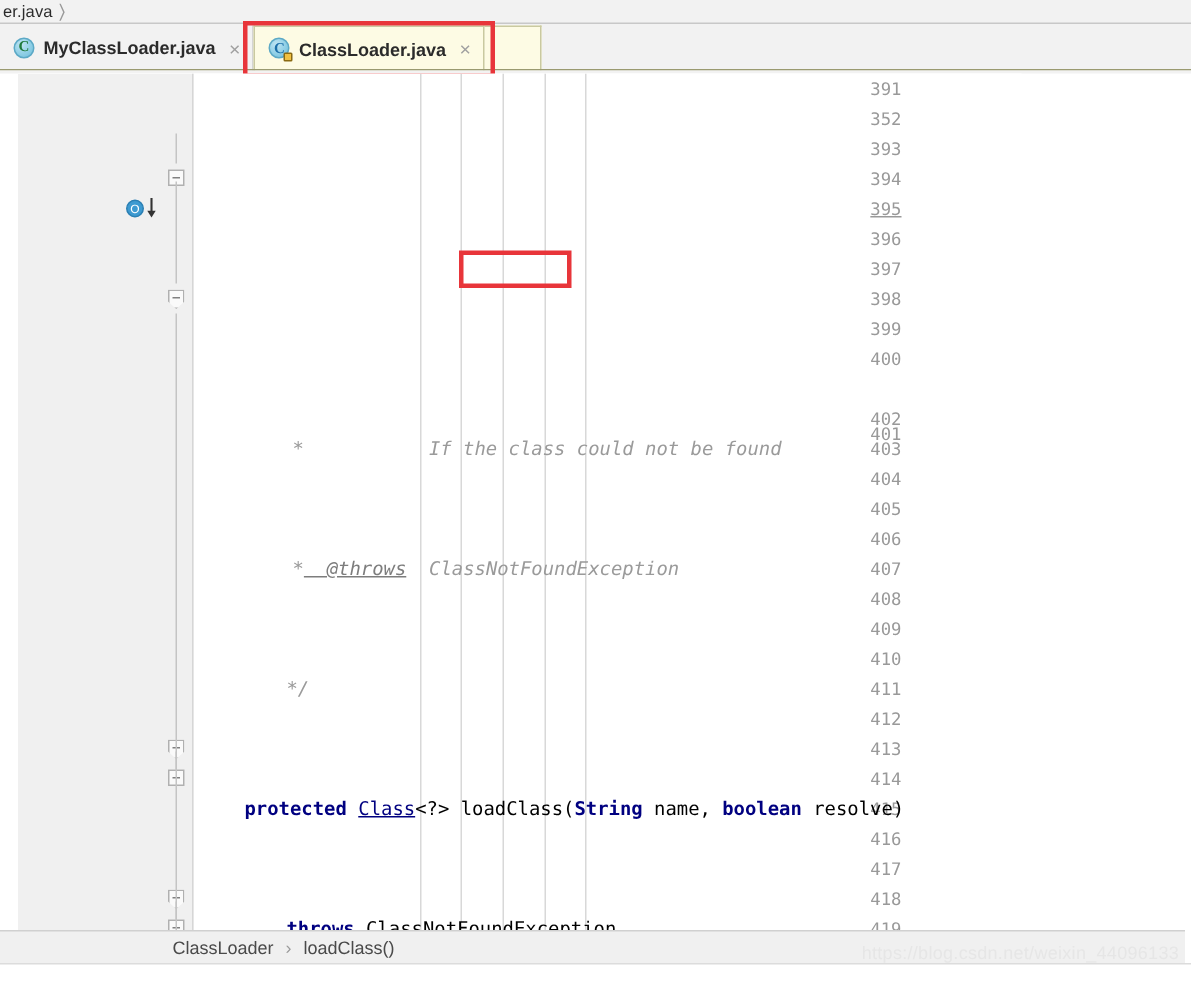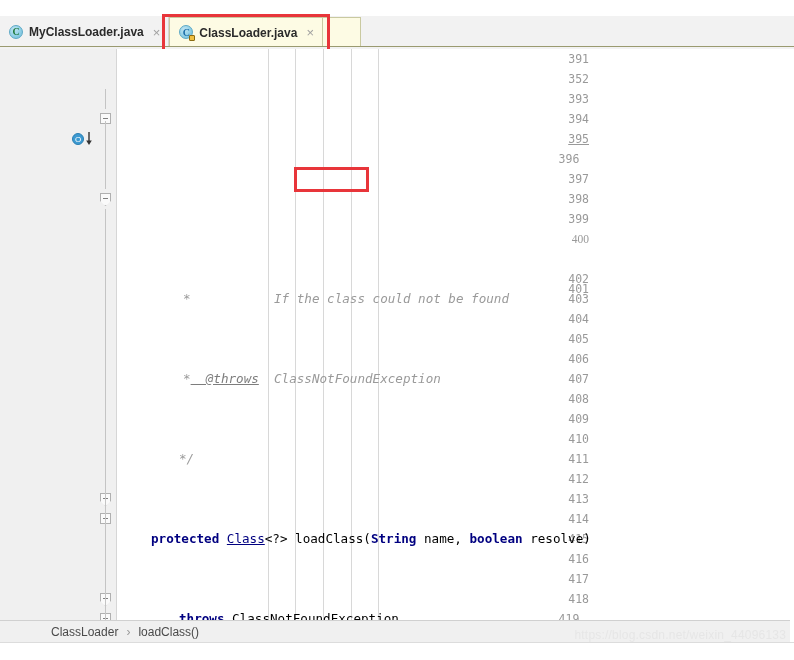--- a/index.html
+++ b/index.html
@@ -80,21 +80,21 @@
   }
 
   
   .ann-tab-box {
     position: absolute; left: 162px; top: 14px; width: 168px; height: 38px;
     border: 3px solid #e8353a; pointer-events: none;
   }
 
   
   .editor {
-    position: absolute; left: 0; top: 49px; width: 669px; height: 571px;
+    position: absolute; left: 12px; top: 49px; width: 669px; height: 571px;
     background: #ffffff; overflow: hidden;
   }
   .gutter {
     position: absolute; left: 0; top: 0; width: 117px; height: 571px;
     background: #f0f0f0;
   }
   .gutter-sep {
     position: absolute; left: 116px; top: 0; width: 1px; height: 571px;
     background: #d6d6d6;
   }
@@ -160,40 +160,44 @@
   
   .ann-load-box {
     position: absolute; left: 294px; top: 118px; width: 75px; height: 25px;
     border: 3px solid #e8353a; pointer-events: none;
   }
 
   
   .bottom-bar {
     position: absolute; left: 0; top: 620px; width: 790px; height: 22px;
     background: #f0f0f0; border-top: 1px solid #d0d0d0;
-    display: flex; align-items: center; padding-left: 51px;
+    display: flex; align-items: center; padding-left: 115px;
   }
   .bc-item { font-size: 12px; color: #4a4a4a; }
   .bc-sep  { font-size: 12px; color: #9a9a9a; padding: 0 8px; }
 
   .bottom-fill {
     position: absolute; left: 0; top: 642px; width: 794px; height: 18px;
     background: #ffffff; border-top: 1px solid #dcdcdc;
   }
   .watermark {
     position: absolute; right: 8px; top: 628px;
     font-size: 12px; color: #e6e6e6; font-family: "Liberation Sans", sans-serif;
     white-space: nowrap; letter-spacing: .2px;
   }
 </style>
 </head>
 <body>
 
 <div id="app">
 
+  <div class="top-strip">
+    <span class="top-crumb">er.java</span>
+    <span class="top-crumb-sep">〉</span>
+  </div>
 
   <div class="tabbar">
 
     <div class="tab inactive">
       <span class="cls-icon">
         <span class="disc"></span>
           <span class="letter">C</span>
       </span>
       <span class="tab-label">MyClassLoader.java</span>
       <span class="tab-close">×</span>
@@ -220,44 +224,44 @@
 
     <div class="gutter"></div>
     <div class="gutter-sep"></div>
 
     <div id="linenums">
         <div class="ln" style="top: 0px;">391</div>
         <div class="ln" style="top: 20px;">352</div>
         <div class="ln" style="top: 40px;">393</div>
         <div class="ln" style="top: 60px;">394</div>
         <div class="ln" style="top: 80px; text-decoration: underline;">395</div>
-        <div class="ln" style="top: 100px; text-align: center;">396</div>
+        <div class="ln" style="top: 100px;">396</div>
         <div class="ln" style="top: 120px;">397</div>
         <div class="ln" style="top: 140px;">398</div>
         <div class="ln" style="top: 160px;">399</div>
-        <div class="ln" style="top: 180px; font-family: Liberation Serif, serif;">400</div>
+        <div class="ln" style="top: 180px;">400</div>
         <div class="ln" style="top: 200px; margin-top: 30px;">401</div>
         <div class="ln" style="top: 220px;">402</div>
         <div class="ln" style="top: 240px;">403</div>
         <div class="ln" style="top: 260px;">404</div>
         <div class="ln" style="top: 280px;">405</div>
         <div class="ln" style="top: 300px;">406</div>
         <div class="ln" style="top: 320px;">407</div>
         <div class="ln" style="top: 340px;">408</div>
         <div class="ln" style="top: 360px;">409</div>
         <div class="ln" style="top: 380px;">410</div>
         <div class="ln" style="top: 400px;">411</div>
         <div class="ln" style="top: 420px;">412</div>
         <div class="ln" style="top: 440px;">413</div>
         <div class="ln" style="top: 460px;">414</div>
         <div class="ln" style="top: 480px;">415</div>
         <div class="ln" style="top: 500px;">416</div>
         <div class="ln" style="top: 520px;">417</div>
         <div class="ln" style="top: 540px;">418</div>
-        <div class="ln" style="top: 560px; text-align: center;">419</div>
+        <div class="ln" style="top: 560px;">419</div>
       </div>
 
     <div class="fold" style="top:60px">
         <span class="box"></span>
       </div>
     <div class="foldline" style="top:72px;height:68px"></div>
     <div class="fold" style="top:140px">
         <span class="tri"></span>
       </div>
 

